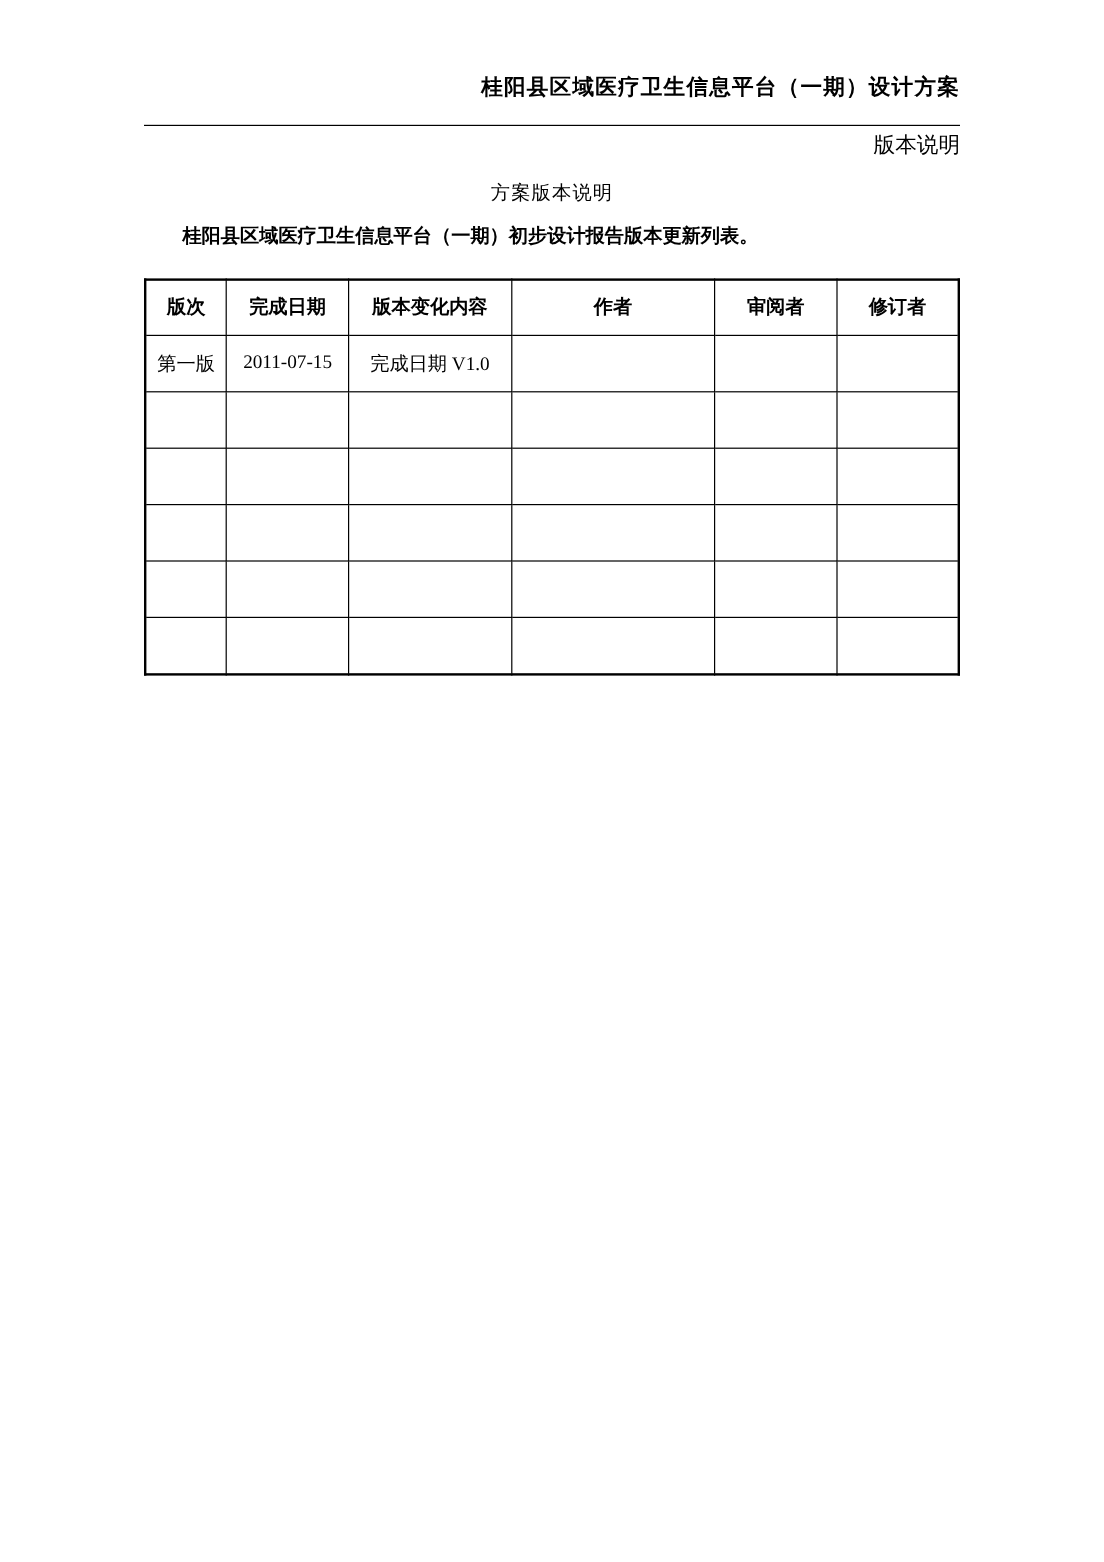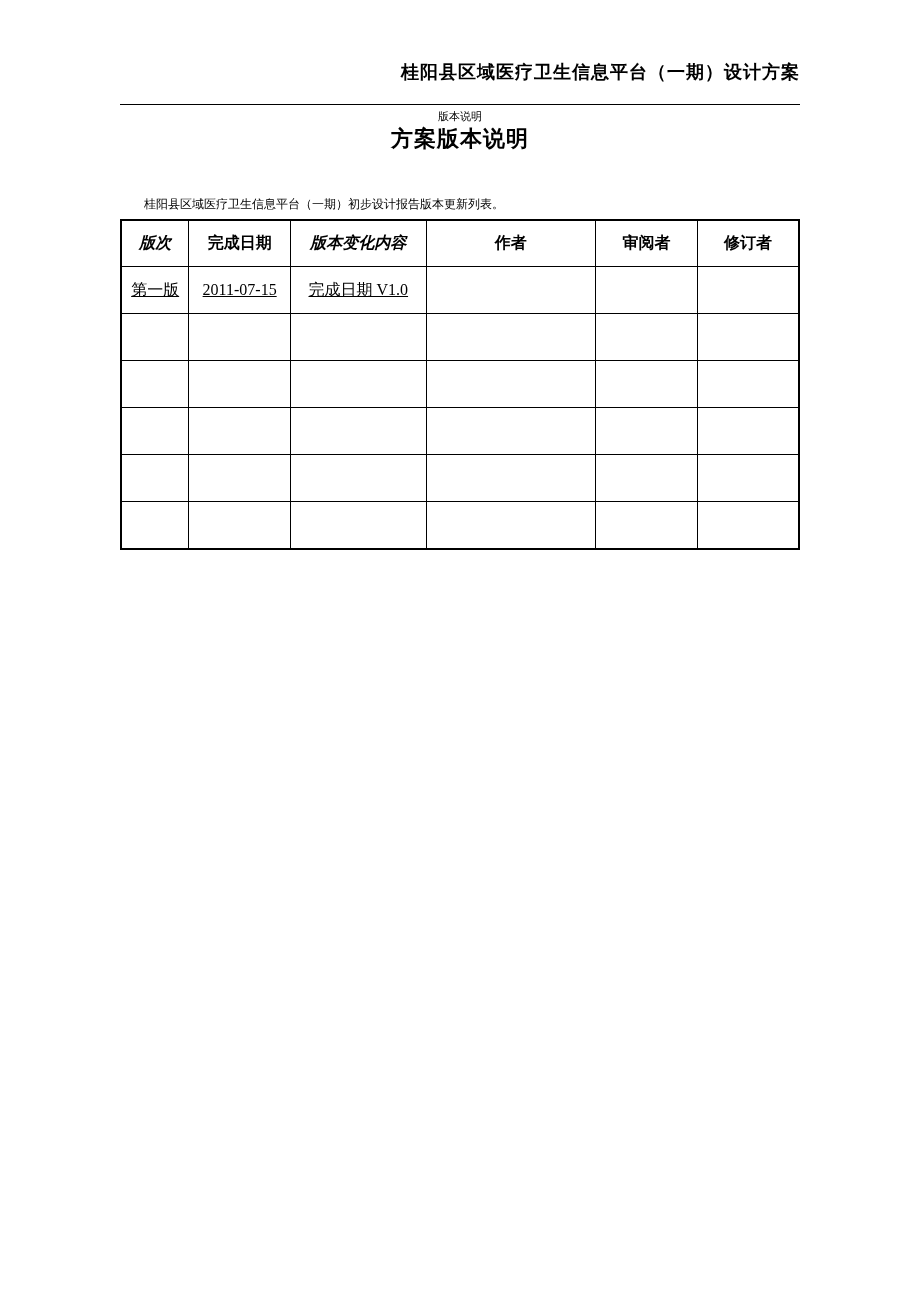--- a/index.html
+++ b/index.html
@@ -23,34 +23,36 @@
       font-weight: bold;
       letter-spacing: 1px;
       padding-bottom: 20px;
       text-align: right;
     }
     .header-divider {
       border-bottom: 1.5px solid #000000;
       margin-bottom: 4px;
     }
     .header-label {
-      text-align: center;
-      font-size: 11px;
+      text-align: right;
+      font-size: 18px;
+      margin-bottom: 18px;
     }
     .main-title {
       text-align: center;
-      font-size: 22px;
-      font-weight: bold;
-      margin-bottom: 42px;
+      font-size: 16px;
+      font-weight: normal;
+      margin-bottom: 15px;
       letter-spacing: 1px;
     }
     .table-caption {
-      font-size: 12px;
+      font-size: 16px;
       text-indent: 2em;
-      margin-bottom: 6px;
+      margin-bottom: 24px;
+      font-weight: bold;
     }
     .version-table {
       width: 100%;
       border-collapse: collapse;
       border: 2px solid #000000;
     }
     .version-table th {
       border: 1px solid #000000;
       padding: 12px 6px;
       font-size: 16px;
@@ -58,25 +60,24 @@
       text-align: center;
       white-space: nowrap;
     }
     .version-table td {
       border: 1px solid #000000;
       padding: 12px 8px;
       font-size: 16px;
       text-align: center;
       height: 47px;
       white-space: nowrap;
-      text-decoration: underline;
     }
-    .col-version { width: 10%; font-style: italic; }
+    .col-version { width: 10%; }
     .col-date { width: 15%; margin-top: 28px; }
-    .col-change { width: 20%; font-style: italic; }
+    .col-change { width: 20%; }
     .col-author { width: 25%; }
     .col-reviewer { width: 15%; }
     .col-reviser { width: 15%; }
   </style>
 </head>
 <body>
 
 <div class="page">
 
   <div class="header-title">桂阳县区域医疗卫生信息平台（一期）设计方案</div>

